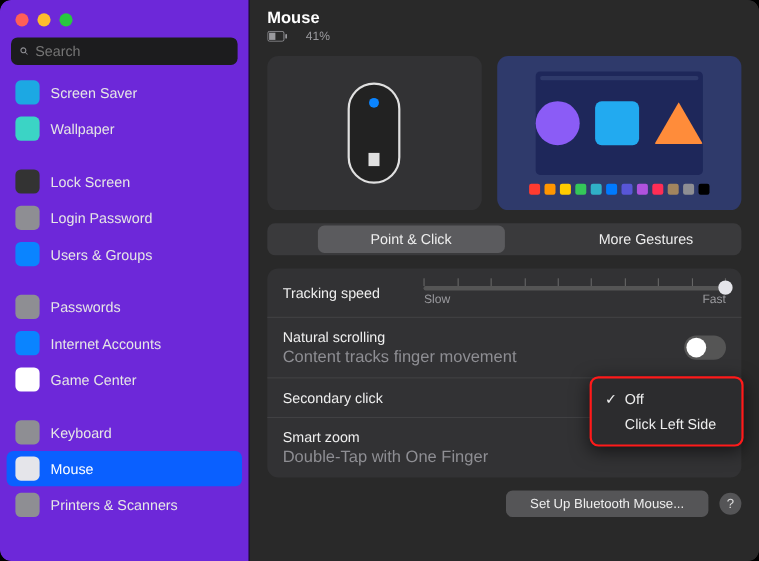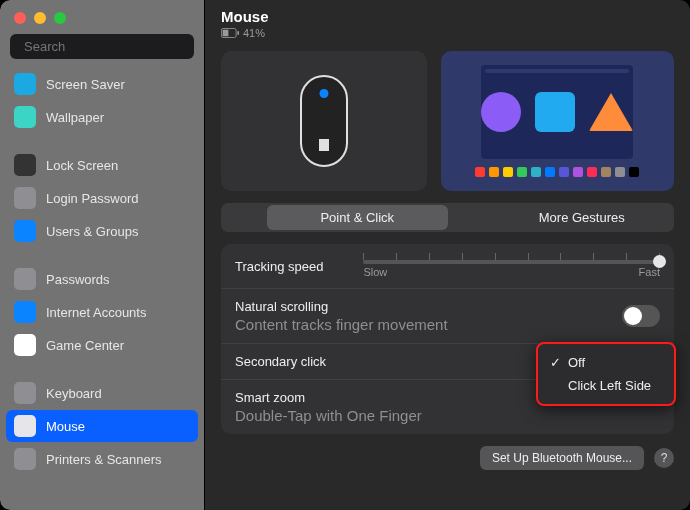--- a/index.html
+++ b/index.html
@@ -1,20 +1,20 @@
 <!DOCTYPE html>
 <html><head>
 <meta charset="utf-8">
 <style>
   * { box-sizing: border-box; margin: 0; padding: 0; font-family: -apple-system, BlinkMacSystemFont, "Segoe UI", Helvetica, Arial, sans-serif; }
   body { background: #000; width: 690px; height: 510px; overflow: hidden; border-radius: 10px; }
   .window { display: flex; width: 100%; height: 100%; background: #2a2a2c; border-radius: 10px; overflow: hidden; }
 
   
-  .sidebar { width: 205px; background: #737373; display: flex; flex-direction: column; border-right: 1px solid #000; }
+  .sidebar { width: 227px; background: #6d28d9; display: flex; flex-direction: column; border-right: 1px solid #000; }
   .traffic { display: flex; gap: 8px; padding: 12px 14px 10px; }
   .traffic .dot { width: 12px; height: 12px; border-radius: 50%; }
   .dot.red { background: #ff5f57; }
   .dot.yellow { background: #febc2e; }
   .dot.green { background: #28c840; }
   .search-wrap { padding: 0 10px 8px; }
   .search { display: flex; align-items: center; background: #1c1c1e; border-radius: 6px; padding: 5px 8px; }
   .search svg { width: 13px; height: 13px; fill: #8e8e93; margin-right: 6px; }
   .search input { flex: 1; background: transparent; border: none; outline: none; color: #ccc; font-size: 13px; }
   .side-scroll { flex: 1; overflow-y: auto; padding: 0 6px 6px; }
@@ -34,21 +34,21 @@
   .ic-internet { background: #0a84ff; }
   .ic-gamecenter { background: #fff; }
   .ic-keyboard { background: #8e8e93; }
   .ic-mouse { background: #e5e5ea; color:#444; }
   .ic-printers { background: #8e8e93; }
 
   
   .main { flex: 1; background: #292929; display: flex; flex-direction: column; padding: 8px 16px 14px; color: #ddd; overflow:hidden;}
   .header { margin-bottom: 6px; }
   .header h1 { font-size: 15px; font-weight: 700; color: #fff; }
-  .battery { display: flex; align-items: center; gap: 4px; color: #9a9a9e; font-size: 11px; margin-top: 2px; }
+  .battery { display: flex; align-items: center; gap: 17px; color: #9a9a9e; font-size: 11px; margin-top: 2px; }
   .battery svg { width: 18px; height: 10px; }
 
   .preview-row { display: flex; gap: 14px; margin: 6px 0 12px; }
   .preview-card { flex: 1; background: #323234; border-radius: 10px; height: 140px; display:flex; align-items:center; justify-content:center; position:relative;}
   .mouse-shape { width: 48px; height: 92px; border: 2.5px solid #e0e0e0; border-radius: 24px; position: relative; background:#222;}
   .mouse-shape::before { content:""; position:absolute; top:12px; left:50%; transform:translateX(-50%); width:9px; height:9px; background:#0a84ff; border-radius:50%;}
   .mouse-shape::after { content:""; position:absolute; bottom:14px; left:50%; transform:translateX(-50%); width:10px; height:12px; background:#e0e0e0; }
   .desk-card { background:#2f3a6b; padding:14px; display:flex; flex-direction:column; justify-content:space-between;}
   .desk-window{ flex:1; background:#1e275a; border-radius:4px; margin-bottom:8px; display:flex; align-items:center; justify-content:center; gap:14px; position:relative;}
   .desk-window::before{content:""; position:absolute; top:4px; left:4px; right:4px; height:4px; background:#2f3a6b; border-radius:2px;}
@@ -75,21 +75,21 @@
   .tick{ width:1px; height:7px; background:#666; margin-top:-1px;}
   .slider-labels{ display:flex; justify-content:space-between; font-size:11px; color:#9a9a9e; margin-top:2px;}
   .toggle { width: 38px; height: 22px; background: #555; border-radius: 11px; position: relative; }
   .toggle .knob { position:absolute; top:2px; left:2px; width:18px; height:18px; background:#fff; border-radius:50%; }
 
   .popup { position:absolute; right:-2px; top:-2px; width:140px; background:#2c2c2e; border-radius:8px; padding:7px 10px; box-shadow:0 4px 16px rgba(0,0,0,.6); border:2px solid #ff1a1a; z-index:5;}
   .popup-item { display:flex; align-items:center; padding:4px 2px; font-size:13px; color:#eee; gap:6px;}
   .popup-item .check{ width:12px; display:inline-block;}
 
   .footer { display:flex; justify-content:flex-end; align-items:center; gap:10px; margin-top:12px;}
-  .btn-bt { background:#555557; color:#eee; font-size:12px; padding:5px 12px; border-radius:6px; }
+  .btn-bt { background:#555557; color:#eee; font-size:12px; padding:5px 22px; border-radius:6px; }
   .help { width:20px; height:20px; border-radius:50%; background:#555557; color:#ddd; display:flex; align-items:center; justify-content:center; font-size:12px;}
 </style>
 </head>
 <body>
 
 <div class="window">
 
   <div class="sidebar">
     <div class="traffic">
       <div class="dot red"></div>

